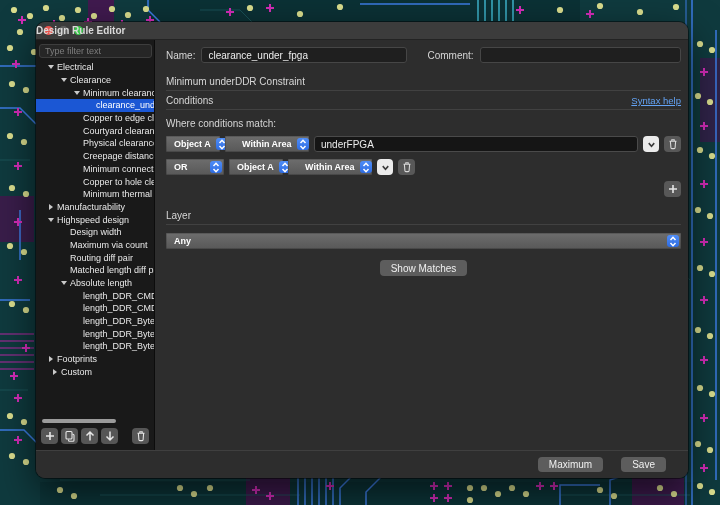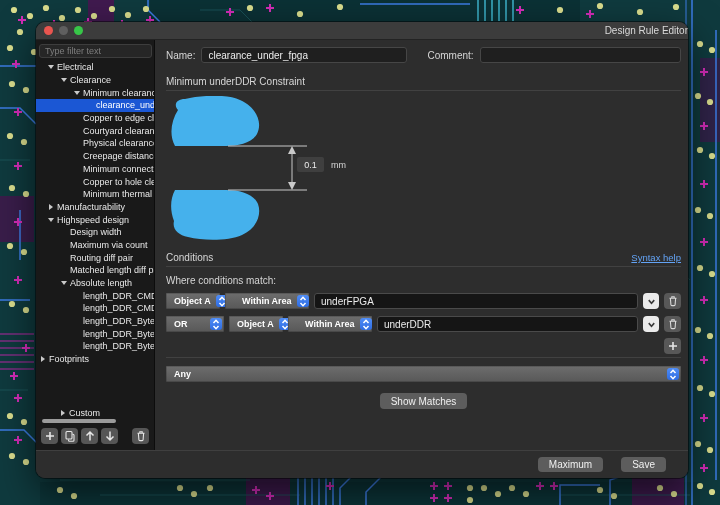--- a/index.html
+++ b/index.html
@@ -15,22 +15,22 @@
             background:#2d2d2d; border-radius:9px;
             box-shadow:0 14px 38px rgba(0,0,0,.6), 0 0 0 1px rgba(0,0,0,.45);
             display:flex; flex-direction:column; overflow:hidden; }
   .titlebar { height:18px; background:#3c3c3c; border-bottom:1px solid #232323;
               display:flex; align-items:center; position:relative; flex:none; }
   .lights { display:flex; gap:6px; margin-left:8px; }
   .light { width:9px; height:9px; border-radius:50%; }
   .light.red { background:#e9554f; }
   .light.gray { background:#5f5f5f; }
   .light.green { background:#37c648; }
-  .win-title { position:absolute; left:0; right:0; text-align:right; font-size:10px;
-               font-weight:normal; color:#d9d9d9; pointer-events:none; }
+  .win-title { position:absolute; left:0; right:0; text-align:left; font-size:10px;
+               font-weight:bold; color:#d9d9d9; pointer-events:none; }
 
   .body { flex:1; display:flex; min-height:0; }
 
   
   .sidebar { width:119px; flex:none; background:#191919; border-right:1px solid #0c0c0c;
              display:flex; flex-direction:column; }
   .filter { margin:4px 3px 3px 3px; height:14px; background:#262626; border:1px solid #3d3d3d;
             border-radius:3px; color:#e8e8e8; font-size:9px; padding:0 5px; width:113px;
             font-family:"Liberation Sans", sans-serif; }
   .filter::placeholder { color:#7d7d7d; }
@@ -377,25 +377,25 @@
               <span class="tree-label">length_DDR_Byte0</span>
             </div>
             <div class="tree-row" style="padding-left: 34px;">
               <span class="expander none"></span>
               <span class="tree-label">length_DDR_Byte1</span>
             </div>
             <div class="tree-row" style="padding-left: 34px;">
               <span class="expander none"></span>
               <span class="tree-label">length_DDR_Byte3</span>
             </div>
-            <div class="tree-row" style="">
+            <div class="tree-row" style="padding-left: 8px;">
               <span class="expander closed"></span>
               <span class="tree-label">Footprints</span>
             </div>
-            <div class="tree-row" style="padding-left: 20px; margin-top: 41px;">
+            <div class="tree-row" style="padding-left: 12px;">
               <span class="expander closed"></span>
               <span class="tree-label">Custom</span>
             </div>
           </div>
         <div class="hscrollbar"></div>
         <div class="side-toolbar">
           <button class="tool-btn">
             <svg width="12" height="12" viewBox="0 0 12 12">
                 <path d="M6 2v8M2 6h8" stroke="#e6e6e6" stroke-width="1.6" fill="none"></path>
               </svg>
@@ -429,35 +429,20 @@
         <div class="name-row">
           <span class="label">Name:</span>
           <input class="text-input name-input" type="text" value="clearance_under_fpga" style="">
           <span class="label comment-label">Comment:</span>
           <input class="text-input comment-input" type="text" value="" style="">
         </div>
 
         <div class="section-head">Minimum underDDR Constraint</div>
         <hr class="section-rule">
 
-        <div class="diagram">
-          <svg width="320" height="152" viewBox="0 0 320 152">
-            <path fill="#45b1ec" d="M12 14 C7 8 11 3 19 3 C36 -1 62 -2 74 4 C90 11 97 26 91 38 C86 47 72 50 60 50 L9 50 C3 39 5 25 12 14 Z"></path>
-            <path fill="#45b1ec" d="M9 94 L60 94 C74 94 88 98 92 108 C96 119 90 133 76 139 C62 145 38 145 22 141 C12 139 6 133 8 125 C4 115 4 103 9 94 Z"></path>
-            <g stroke="#c9c9c9" stroke-width="1" fill="none">
-              <path d="M62 50 H141"></path>
-              <path d="M62 94 H141"></path>
-              <path d="M126 55 V89"></path>
-            </g>
-            <path d="M122 58 L126 50 L130 58 Z" fill="#c9c9c9"></path>
-            <path d="M122 86 L126 94 L130 86 Z" fill="#c9c9c9"></path>
-          </svg>
-          <input class="dim-value" type="text" value="0.1" style="">
-          <span class="dim-unit">mm</span>
-        </div>
 
         <div class="cond-head-row">
           <span class="section-head" style="margin-top:0">Conditions</span>
           <a class="syntax-link" href="#">Syntax help</a>
         </div>
         <hr class="section-rule">
 
         <div class="label where-label">Where conditions match:</div>
 
         <div class="cond-row">
@@ -508,41 +493,41 @@
             </span>
           </div>
           <div class="popup w-mode">
             <span class="popup-label">Within Area</span>
             <span class="stepper">
               <svg width="10" height="13" viewBox="0 0 10 13">
                   <path d="M2.5 5L5 2.3 7.5 5M2.5 8L5 10.7 7.5 8" stroke="#fff" stroke-width="1.5" fill="none"></path>
                 </svg>
             </span>
           </div>
-          <input class="text-input cond-input" type="text" value="underDDR" style="">
           <button class="vbtn">
             <svg width="11" height="11" viewBox="0 0 12 12">
                 <path d="M3 4.5l3 3.5 3-3.5" stroke="#3a3a3a" stroke-width="1.7" fill="none"></path>
               </svg>
           </button>
           <button class="sq-btn">
             <svg width="12" height="12" viewBox="0 0 12 12">
                 <path d="M2.5 3.2h7M4.8 3V1.8h2.4V3M3.4 3.5l.5 6.2a1 1 0 0 0 1 .9h2.2a1 1 0 0 0 1-.9l.5-6.2" fill="none" stroke="#d8d8d8" stroke-width="1.1"></path>
               </svg>
           </button>
         </div>
 
         <div class="add-row-line">
           <button class="sq-btn">
             <svg width="12" height="12" viewBox="0 0 12 12">
                 <path d="M6 2v8M2 6h8" stroke="#e6e6e6" stroke-width="1.6" fill="none"></path>
               </svg>
           </button>
         </div>
 
+        <div class="section-head">Layer</div>
         <hr class="section-rule">
 
         <div class="popup layer-popup">
           <span class="popup-label">Any</span>
           <span class="stepper">
             <svg width="10" height="13" viewBox="0 0 10 13">
                 <path d="M2.5 5L5 2.3 7.5 5M2.5 8L5 10.7 7.5 8" stroke="#fff" stroke-width="1.5" fill="none"></path>
               </svg>
           </span>
         </div>

